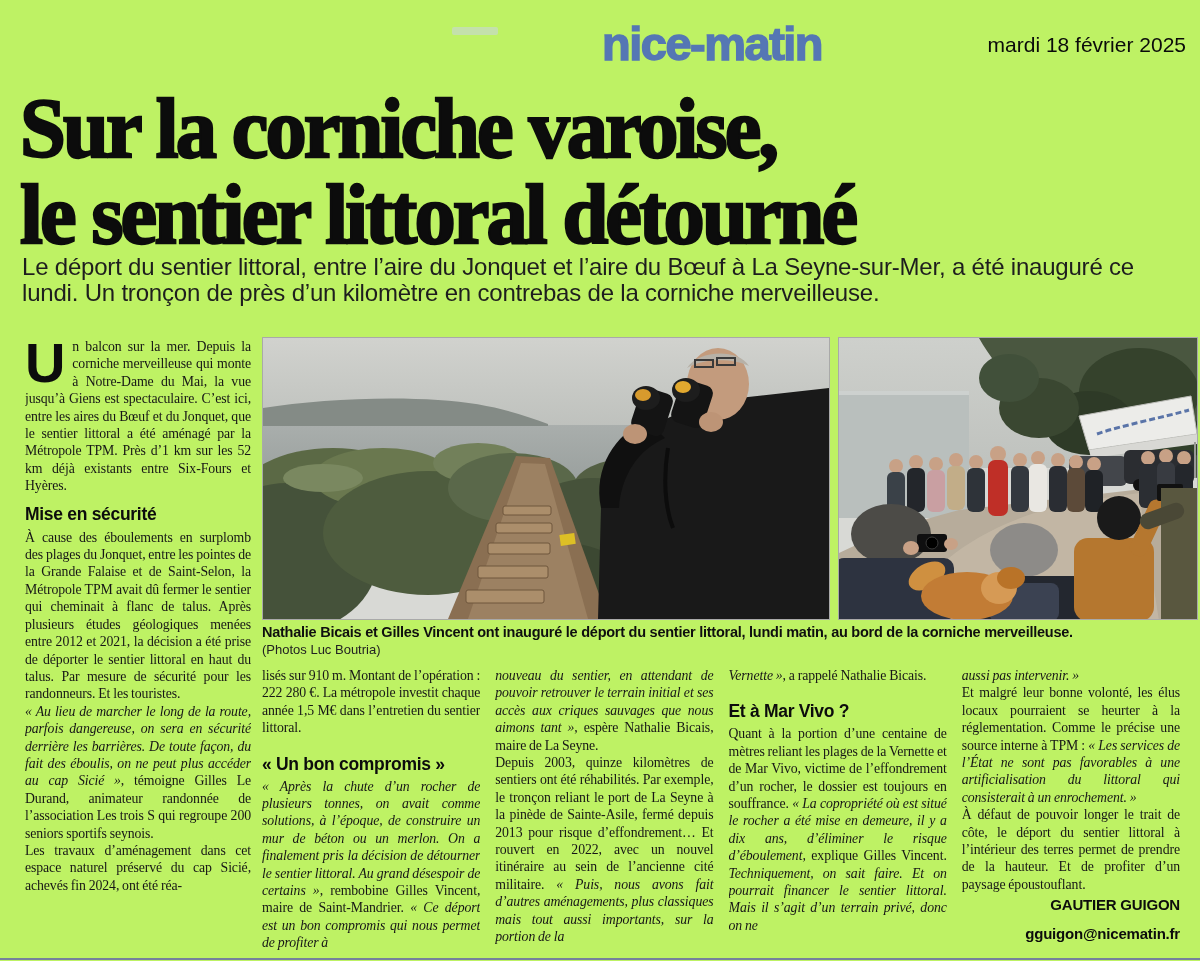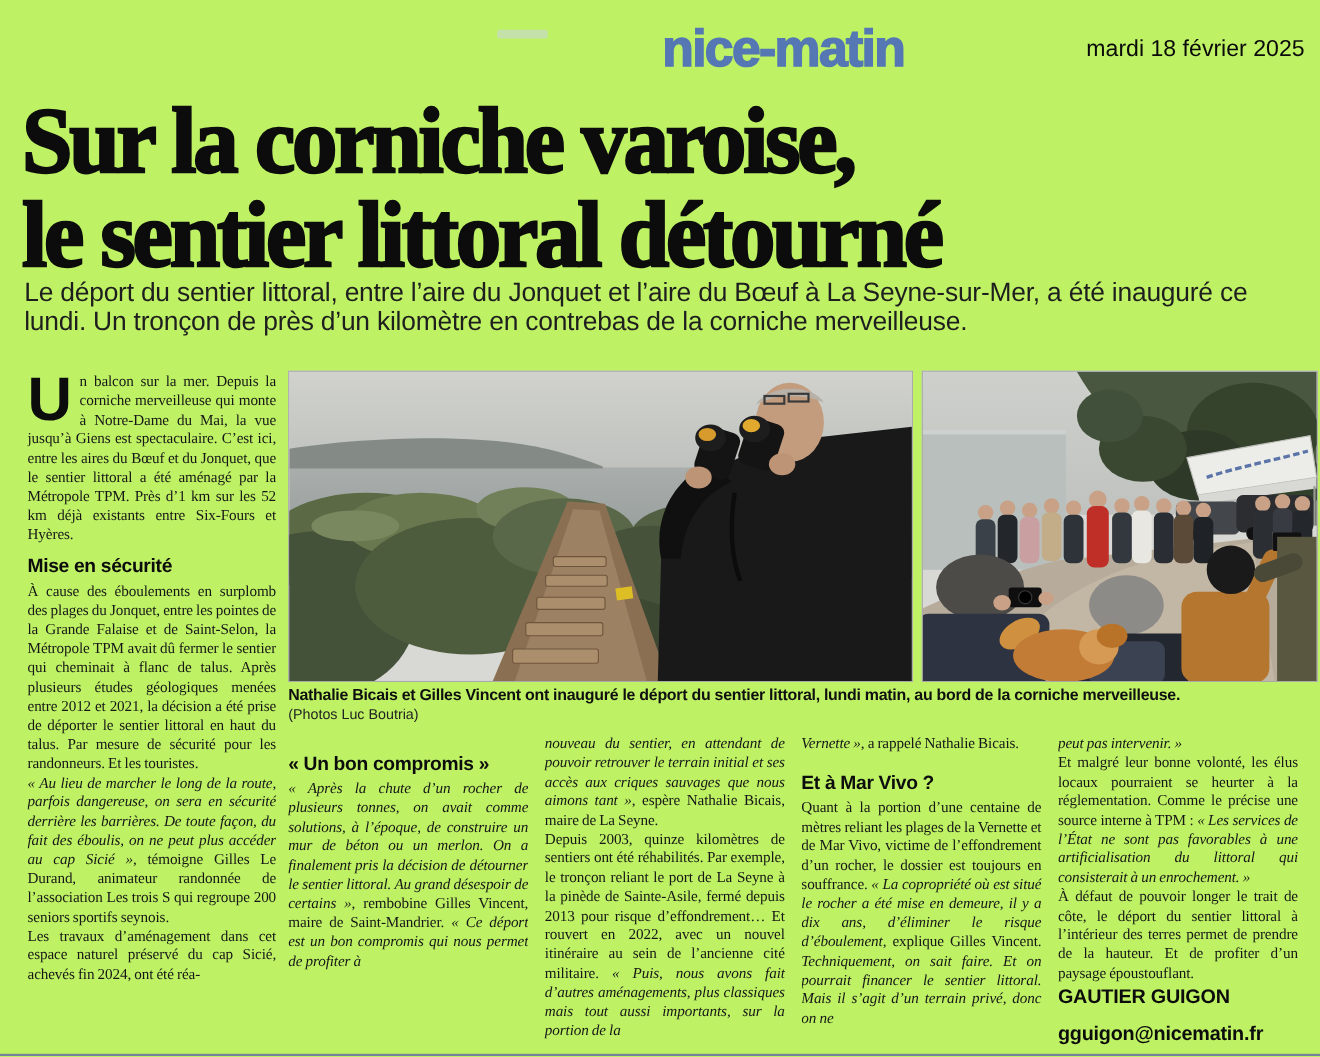--- a/index.html
+++ b/index.html
@@ -46,22 +46,22 @@
   .caption{margin:0;font-family:"Liberation Sans",sans-serif;font-weight:700;font-size:14.5px;
         letter-spacing:-0.25px;color:#0f0f0f;}
   .credit{margin:2px 0 0;font-family:"Liberation Sans",sans-serif;
         font-size:13px;color:#222;}
 
   .bottom-cols{position:absolute;left:262px;top:667px;width:918px;height:291px;
         display:grid;grid-template-columns:repeat(4,1fr);column-gap:15px;overflow:hidden;}
   .bcol{overflow:hidden;}
   .bcol .subhead{margin:17px 0 3px;}
 
-  .byline{margin:3px 0 0;font-family:"Liberation Sans",sans-serif;
-        font-weight:700;font-size:18px;color:#0c0c0c;letter-spacing:-0.2px;}
+  .byline{margin:3px 0 0;text-align:right;font-family:"Liberation Sans",sans-serif;
+        font-weight:700;font-size:15px;color:#0c0c0c;letter-spacing:-0.2px;}
   .byline.email{margin-top:12px;}
 
   .bottom-rule{position:absolute;left:0;right:0;bottom:1px;height:2.5px;background:#76819c;}
 </style>
 </head>
 <body>
 
 <div class="page">
 
   <div class="artifact"></div>
@@ -229,34 +229,35 @@
     </svg>
   </figure>
 
   <div class="caption-row">
     <p class="caption">Nathalie Bicais et Gilles Vincent ont inauguré le déport du sentier littoral, lundi matin, au bord de la corniche merveilleuse.</p>
     <p class="credit">(Photos Luc Boutria)</p>
   </div>
 
   <section class="bottom-cols">
     <div class="bcol">
+      <p class="body">lisés sur 910 m. Montant de l’opération : 222 280 €. La métropole investit chaque année 1,5 M€ dans l’entretien du sentier littoral.</p>
       <h3 class="subhead">« Un bon compromis »</h3>
       <p class="body"><i>« Après la chute d’un rocher de plusieurs tonnes, on avait comme solutions, à l’époque, de construire un mur de béton ou un merlon. On a finalement pris la décision de détourner le sentier littoral. Au grand désespoir de certains »</i><span>, rembobine Gilles Vincent, maire de Saint-Mandrier. </span><i>« Ce déport est un bon compromis qui nous permet de profiter à</i></p>
     </div>
     <div class="bcol">
       <p class="body"><i>nouveau du sentier, en attendant de pouvoir retrouver le terrain initial et ses accès aux criques sauvages que nous aimons tant »</i><span>, espère Nathalie Bicais, maire de La Seyne.</span></p>
       <p class="body"><span>Depuis 2003, quinze kilomètres de sentiers ont été réhabilités. Par exemple, le tronçon reliant le port de La Seyne à la pinède de Sainte-Asile, fermé depuis 2013 pour risque d’effondrement… Et rouvert en 2022, avec un nouvel itinéraire au sein de l’ancienne cité militaire. </span><i>« Puis, nous avons fait d’autres aménagements, plus classiques mais tout aussi importants, sur la portion de la</i></p>
     </div>
     <div class="bcol">
       <p class="body"><i>Vernette »</i><span>, a rappelé Nathalie Bicais.</span></p>
       <h3 class="subhead">Et à Mar Vivo ?</h3>
       <p class="body"><span>Quant à la portion d’une centaine de mètres reliant les plages de la Vernette et de Mar Vivo, victime de l’effondrement d’un rocher, le dossier est toujours en souffrance. </span><i>« La copropriété où est situé le rocher a été mise en demeure, il y a dix ans, d’éliminer le risque d’éboulement,</i><span> explique Gilles Vincent. </span><i>Techniquement, on sait faire. Et on pourrait financer le sentier littoral. Mais il s’agit d’un terrain privé, donc on ne</i></p>
     </div>
     <div class="bcol">
-      <p class="body"><i>peut pas intervenir. »</i></p>
+      <p class="body"><i>aussi pas intervenir. »</i></p>
       <p class="body"><span>Et malgré leur bonne volonté, les élus locaux pourraient se heurter à la réglementation. Comme le précise une source interne à TPM : </span><i>« Les services de l’État ne sont pas favorables à une artificialisation du littoral qui consisterait à un enrochement. »</i></p>
       <p class="body">À défaut de pouvoir longer le trait de côte, le déport du sentier littoral à l’intérieur des terres permet de prendre de la hauteur. Et de profiter d’un paysage époustouflant.</p>
       <p class="byline">GAUTIER GUIGON</p>
       <p class="byline email">gguigon@nicematin.fr</p>
     </div>
   </section>
 
   <div class="bottom-rule"></div>
 </div>
 

